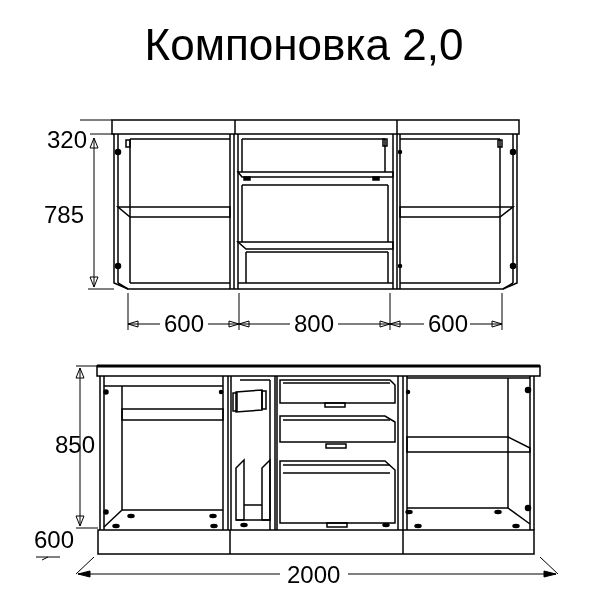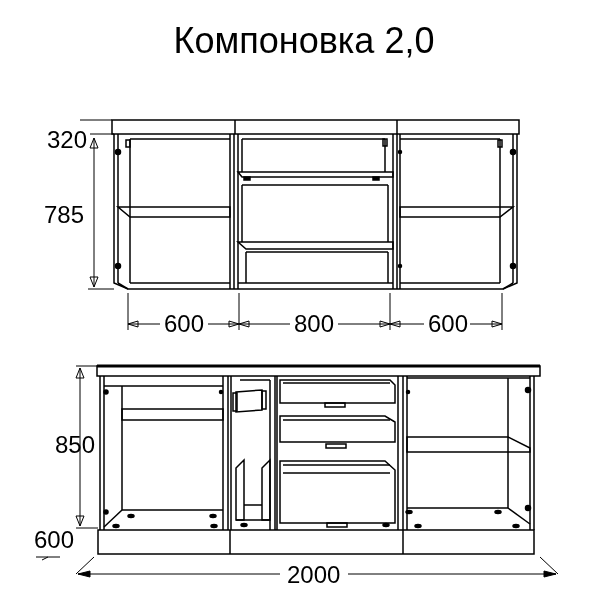--- a/index.html
+++ b/index.html
@@ -1,17 +1,17 @@
 <!DOCTYPE html>
 <html><head>
 <meta charset="utf-8">
 <style>
   html, body { margin: 0; padding: 0; background: #ffffff; }
   body { width: 608px; height: 608px; position: relative; overflow: hidden; font-family: "Liberation Sans", sans-serif; }
-  .title { position: absolute; left: 0; top: 20px; width: 608px; text-align: center; font-size: 36px; color: #000; letter-spacing: 0px; }
+  .title { position: absolute; left: 0; top: 20px; width: 608px; text-align: center; font-size: 44px; color: #000; letter-spacing: 0px; }
   svg { position: absolute; left: 0; top: 0; }
   .dimtxt { font-family: "Liberation Sans", sans-serif; font-size: 24px; fill: #000; }
 </style>
 </head>
 <body>
 
 <div class="title">Компоновка 2,0</div>
 
 <svg width="608" height="608" viewBox="0 0 608 608">
   <g fill="none" stroke="#000" stroke-width="1.5">

